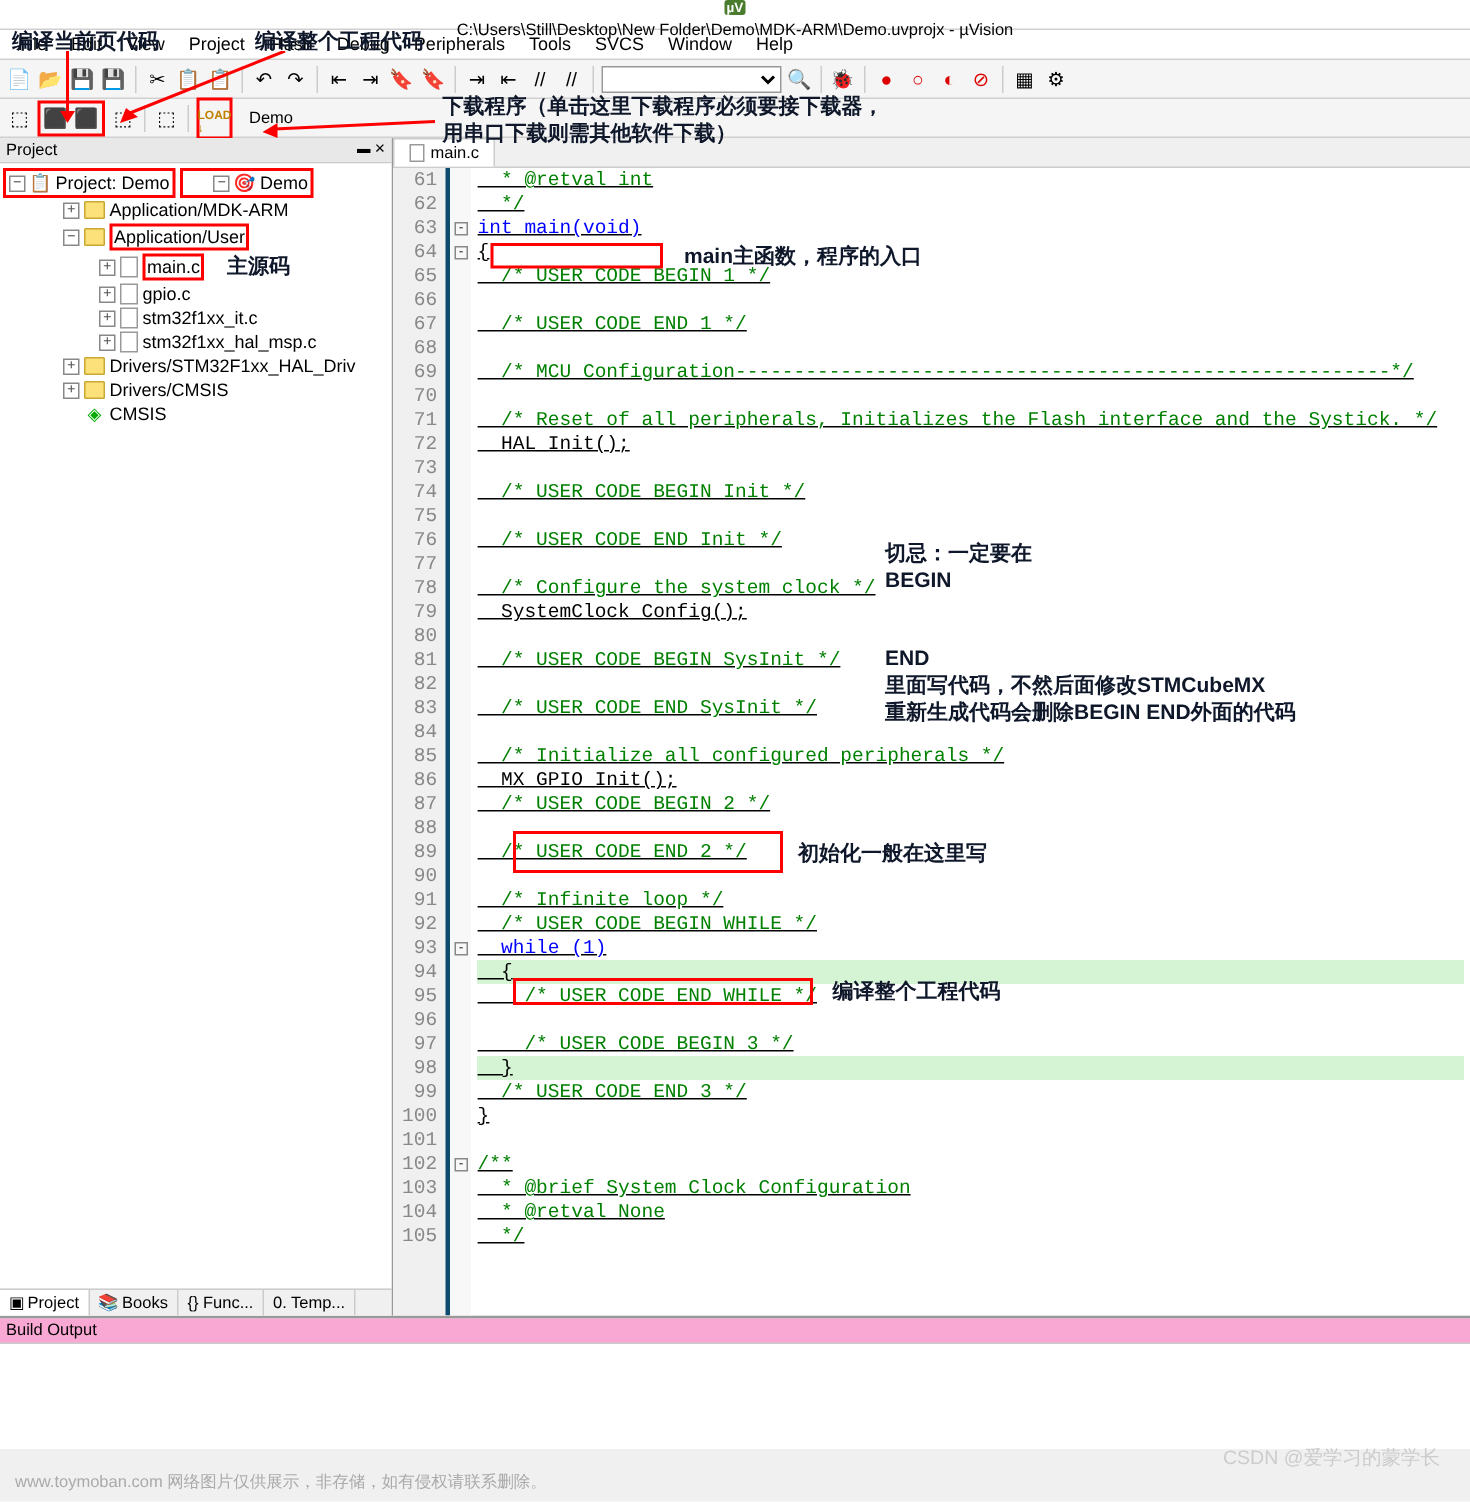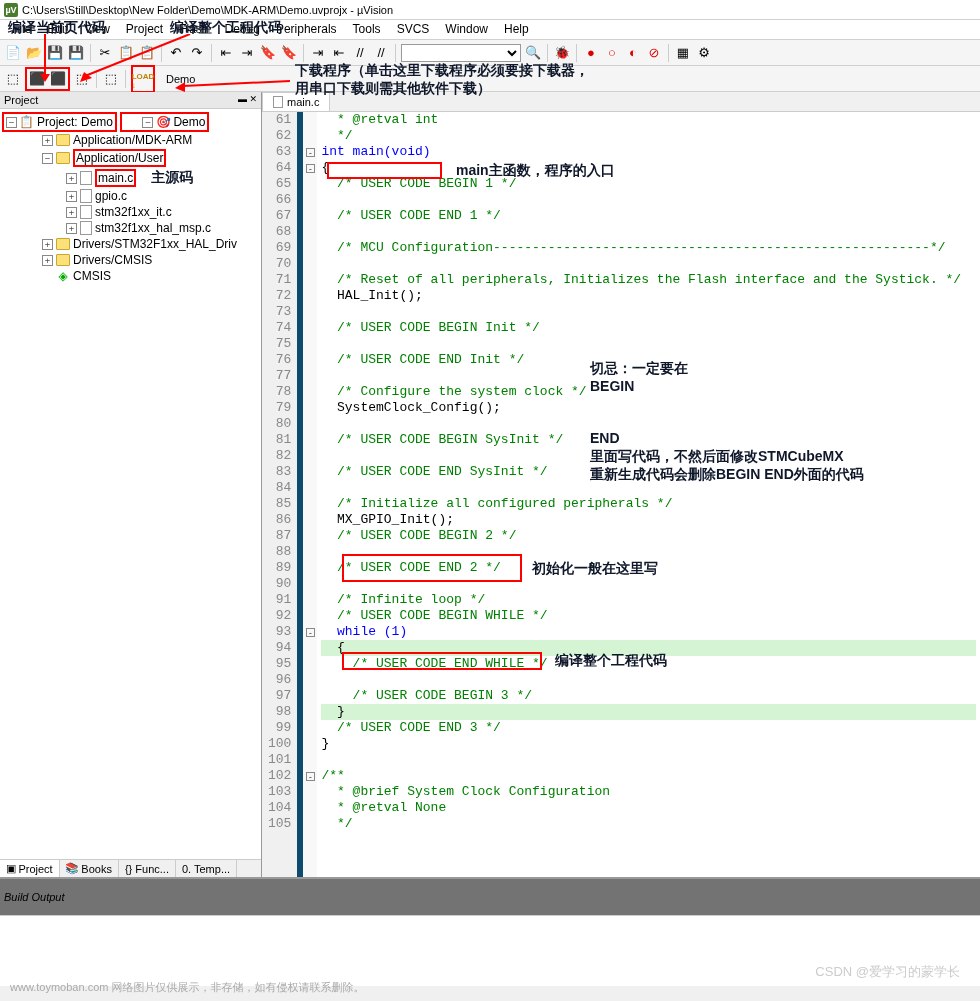--- a/index.html
+++ b/index.html
@@ -1,17 +1,17 @@
 <!DOCTYPE html>
 <html><head>
 <meta charset="utf-8">
 <style>
 * { margin: 0; padding: 0; box-sizing: border-box; }
 body { font-family: "Microsoft YaHei", Tahoma, sans-serif; font-size: 12px; background: #f0f0f0; width: 980px; height: 1001px; position: relative; overflow: hidden; }
-.title-bar { background: #fff; height: 20px; display: flex; align-items: center; padding: 0 4px; gap: 4px; border-bottom: 1px solid #d0d0d0; }
+.title-bar { background: #fff; height: 20px; display: flex; align-items: center; padding: 0 4px; gap: 4px; border-bottom: 1px solid #d0d0d0; flex-direction: column; }
 .title-bar .icon { width: 14px; height: 14px; background: #4a7c2e; border-radius: 2px; color: #fff; font-size: 9px; font-weight: bold; display: inline-flex; align-items: center; justify-content: center; }
 .title-bar span { font-size: 11px; }
 .menu-bar { background: #fff; height: 20px; display: flex; padding: 0 4px; border-bottom: 1px solid #d0d0d0; }
 .menu-bar div { padding: 2px 8px; font-size: 12px; cursor: pointer; }
 .toolbar { background: #f5f5f5; height: 26px; display: flex; align-items: center; padding: 0 4px; gap: 3px; border-bottom: 1px solid #d0d0d0; }
 .toolbar2 { background: #f5f5f5; height: 26px; display: flex; align-items: center; padding: 0 4px; gap: 3px; border-bottom: 1px solid #d0d0d0; }
 .tb-btn { width: 18px; height: 18px; display: inline-flex; align-items: center; justify-content: center; font-size: 13px; cursor: pointer; }
 .tb-sep { width: 1px; height: 18px; background: #ccc; margin: 0 2px; }
 .red-box { border: 2px solid #ff0000; }
 .red-text { color: #0f172a; font-weight: bold; position: absolute; font-size: 14px; }
@@ -28,32 +28,32 @@
 .fold-icon { width: 14px; height: 12px; background: #fce17a; border: 1px solid #caa830; border-radius: 1px; }
 .file-icon { width: 12px; height: 14px; background: #fff; border: 1px solid #999; position: relative; }
 .prj-icon { width: 14px; height: 14px; display: inline-flex; align-items: center; justify-content: center; }
 .tabs-bottom { display: flex; background: #f0f0f0; border-top: 1px solid #ccc; font-size: 11px; }
 .tabs-bottom div { padding: 2px 6px; border-right: 1px solid #ccc; cursor: pointer; display: flex; align-items: center; gap: 2px; }
 .tabs-bottom div.active { background: #fff; }
 .editor-area { flex: 1; display: flex; flex-direction: column; background: #fff; }
 .file-tabs { background: #f0f0f0; display: flex; border-bottom: 1px solid #ccc; height: 20px; }
 .file-tab { background: #fff; padding: 2px 10px; border: 1px solid #ccc; border-bottom: none; font-size: 11px; display: flex; align-items: center; gap: 4px; }
 .code-area { flex: 1; display: flex; font-family: "Courier New", monospace; font-size: 13px; overflow: hidden; }
-.gutter { background: #f0f0f0; color: #888; text-align: right; padding: 0 6px; user-select: none; border-right: 6px solid #0c4a6e; }
+.gutter { background: #f0f0f0; color: #888; text-align: right; padding: 0 6px; user-select: none; border-right: 3px solid #0c4a6e; }
 .gutter div { height: 16px; line-height: 16px; }
 .fold-col { width: 14px; background: #f8f8f8; }
 .fold-col div { height: 16px; display: flex; align-items: center; justify-content: center; position: relative; }
 .fold-mark { width: 9px; height: 9px; border: 1px solid #888; font-size: 8px; line-height: 7px; text-align: center; cursor: pointer; }
-.code-lines { flex: 1; padding: 0 4px; white-space: pre; }
+.code-lines { flex: 1; padding: 0 4px; white-space: pre; text-decoration: underline; }
 .code-lines div { height: 16px; line-height: 16px; }
 .kw { color: #0000ff; }
 .cm { color: #008000; }
 .hl { background: #d4f4d4; }
 .build-output { border-top: 2px solid #999; }
-.build-header { background: #737373; padding: 12px 4px; font-size: 11px; border-bottom: 1px solid #ccc; font-style: italic; }
+.build-header { background: #f9a8d4; padding: 2px 4px; font-size: 11px; border-bottom: 1px solid #ccc; }
 .build-body { background: #fff; height: 70px; }
 .footer { position: absolute; bottom: 6px; left: 10px; font-size: 11px; color: #aaa; text-align: center; }
 .watermark { position: absolute; bottom: 20px; right: 20px; color: #ccc; font-size: 13px; }
 .arrow { position: absolute; pointer-events: none; }
 .combo { height: 18px; border: 1px solid #999; background: #fff; font-size: 11px; padding: 0 2px; }
 </style>
 </head>
 <body>
 
 <div class="title-bar">

